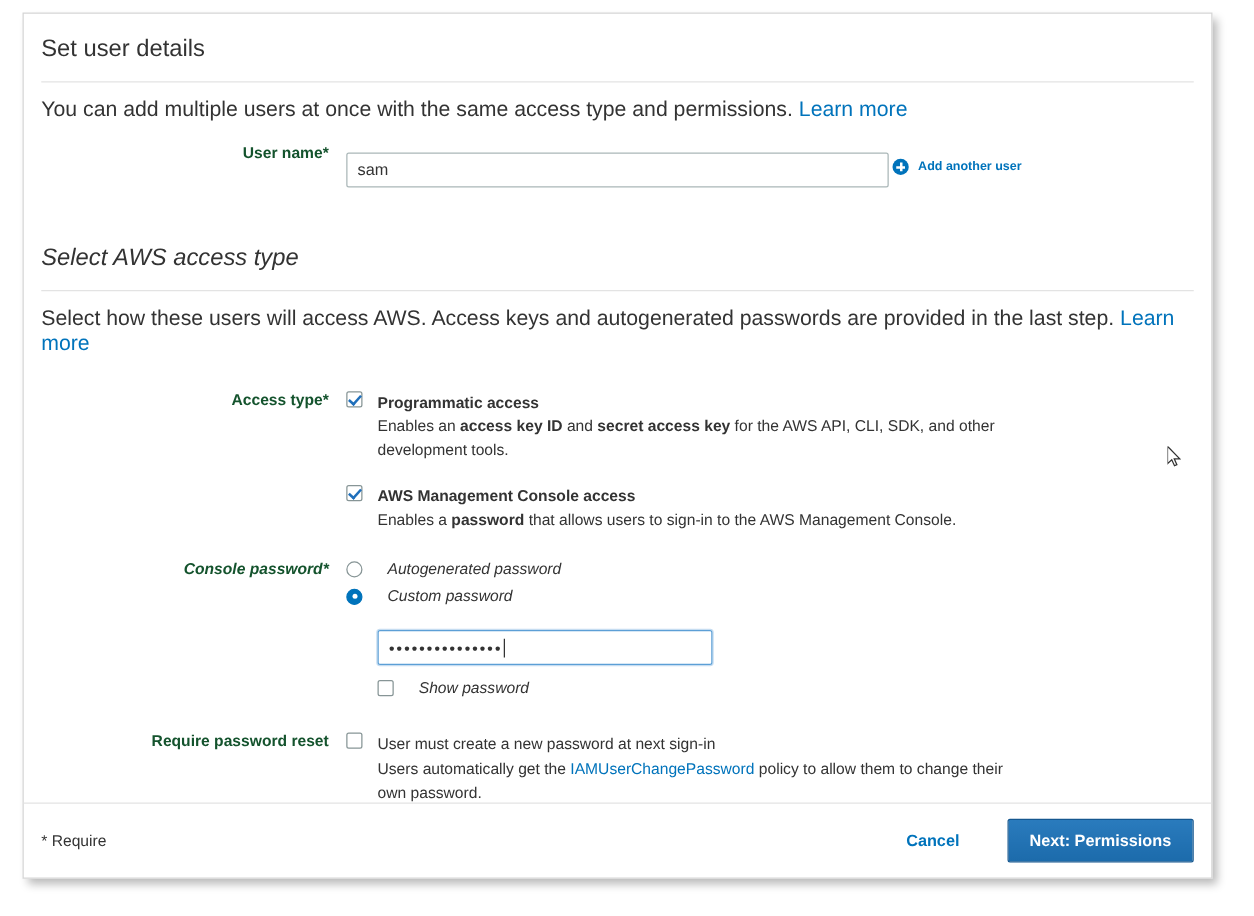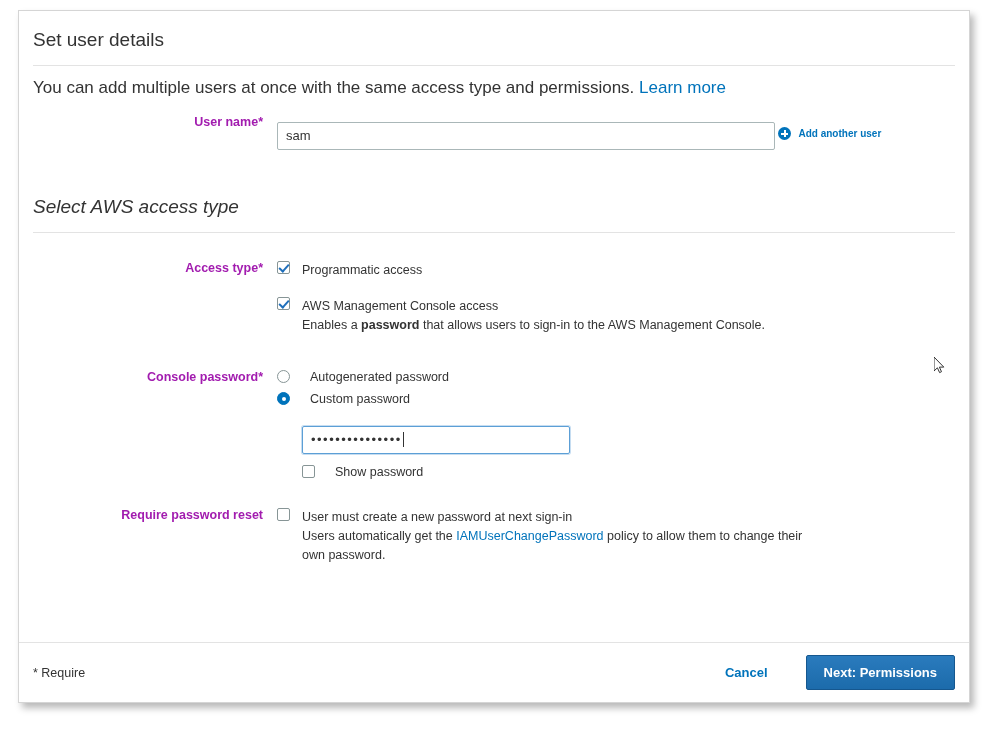--- a/index.html
+++ b/index.html
@@ -51,30 +51,30 @@
     display: flex;
     align-items: flex-start;
     padding-left: 14px;
   }
   .label-col {
     width: 244px;
     text-align: right;
     padding-right: 14px;
     font-size: 12.5px;
     font-weight: bold;
-    color: #a21caf;
+    color: #14532d;
     box-sizing: border-box;
   }
   .field-col {
     flex: 1;
     font-size: 12.5px;
     color: #333333;
   }
   input.text-input {
-    width: 498px;
+    width: 434px;
     height: 28px;
     border: 1px solid #aab7b8;
     border-radius: 2px;
     padding: 0 8px;
     font-size: 13px;
     color: #333333;
     font-family: "Liberation Sans", sans-serif;
     box-sizing: border-box;
     outline: none;
   }
@@ -177,21 +177,21 @@
     height: 4px;
     border-radius: 50%;
     background: #ffffff;
   }
   .opt {
     display: flex;
     gap: 12px;
     align-items: flex-start;
   }
   .opt-body { font-size: 12.5px; line-height: 1.55; color: #333333; }
-  .opt-title { font-weight: normal; }
+  .opt-title { font-weight: bold; }
   .desc { color: #333333; }
   .muted-row { display: flex; gap: 20px; align-items: center; }
 
   .footer {
     position: absolute;
     left: 0;
     right: 0;
     bottom: 0;
     height: 60px;
     border-top: 1px solid #e3e3e3;
@@ -253,46 +253,53 @@
         <div class="add-user">
           <span class="plus-icon"></span>
           <span>Add another user</span>
         </div>
       </div>
     </div>
 
     <div class="section-title" style="margin-top:28px;font-style:italic;">Select AWS access type</div>
     <div class="hr"></div>
 
+    <div class="intro">
+      <span>Select how these users will access AWS. Access keys and autogenerated passwords are provided in the last step.</span>
+      <a class="link" href="#">Learn more</a>
+    </div>
 
     <div class="row" style="margin-top:28px;">
       <div class="label-col">Access type*</div>
       <div class="field-col">
 
         <div class="opt">
           <span class="chk checked"></span>
           <div class="opt-body">
             <div class="opt-title">Programmatic access</div>
+            <div class="desc" style="max-width:520px;">
+              <span>Enables an </span><b>access key ID</b><span> and </span><b>secret access key</b><span> for the AWS API, CLI, SDK, and other development tools.</span>
+            </div>
           </div>
         </div>
 
         <div class="opt" style="margin-top:17px;">
           <span class="chk checked"></span>
           <div class="opt-body">
             <div class="opt-title">AWS Management Console access</div>
             <div class="desc" style="max-width:520px;">
               <span>Enables a </span><b>password</b><span> that allows users to sign-in to the AWS Management Console.</span>
             </div>
           </div>
         </div>
 
       </div>
     </div>
 
-    <div class="row" style="margin-top:34px;">
+    <div class="row" style="margin-top:22px;font-style:italic;">
       <div class="label-col">Console password*</div>
       <div class="field-col">
 
         <div class="muted-row">
           <span class="radio"></span>
           <span>Autogenerated password</span>
         </div>
 
         <div class="muted-row" style="margin-top:8px;">
           <span class="radio selected"></span>

